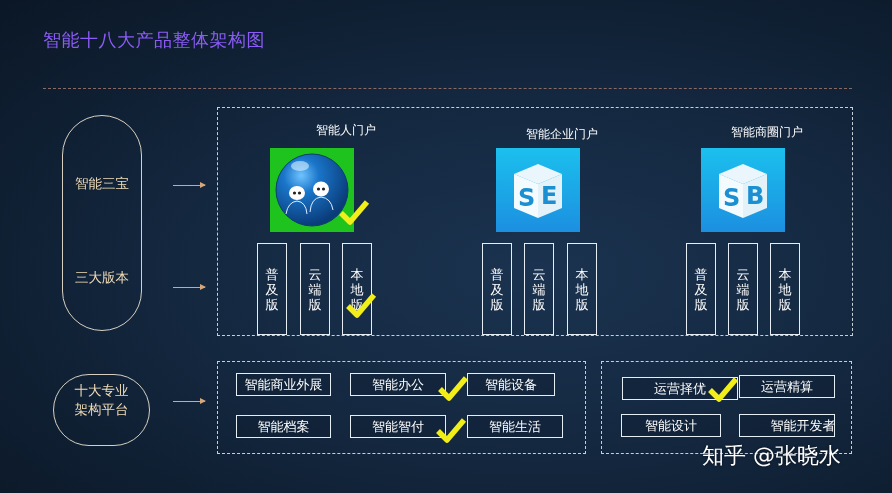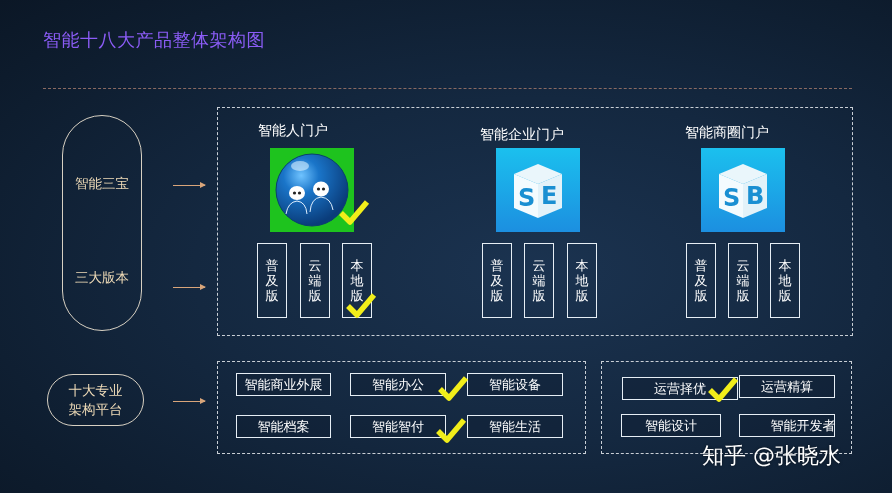--- a/index.html
+++ b/index.html
@@ -25,24 +25,24 @@
     border: 1.5px solid #d7d0c2; border-radius: 40px;
     display: flex; flex-direction: column; align-items: center; justify-content: center;
     color: #f0dcb8;
   }
   .pill-label { font-size: 13.5px; position: absolute; left: 0; width: 100%; text-align: center; white-space: nowrap; }
   .arrow { height: 1px; background: #d9a57a; }
   .arrow::after {
     content: ""; position: absolute; right: -1px; top: -3px;
     border-left: 6px solid #d9a57a; border-top: 3.5px solid transparent; border-bottom: 3.5px solid transparent;
   }
-  .portal-title { font-size: 14px; color: #fff; white-space: nowrap; text-align: left; }
+  .portal-title { font-size: 12px; color: #fff; white-space: nowrap; text-align: right; }
   .logo { overflow: hidden; }
   .vbox {
-    width: 30px; height: 75px; border: 1.5px solid #e6eef5;
+    width: 30px; height: 92px; border: 1.5px solid #e6eef5;
     display: flex; align-items: center; justify-content: center;
   }
   .vtext {
     font-size: 13px; color: #fff; line-height: 15px; width: 14px; text-align: center; word-break: break-all;
   }
   .pbox {
     border: 1.5px solid #e6eef5; height: 23px;
     display: flex; align-items: center; justify-content: center;
     font-size: 13px; color: #fff; white-space: nowrap;
     background: rgba(15,30,50,0.4);
@@ -140,30 +140,30 @@
 <div class="abs vbox" style="left:686px; top:243px;">
     <span class="vtext">普及版</span>
   </div>
 <div class="abs vbox" style="left:728px; top:243px;">
     <span class="vtext">云端版</span>
   </div>
 <div class="abs vbox" style="left:770px; top:243px;">
     <span class="vtext">本地版</span>
   </div>
 
-<div class="abs pill" style="left:47px; top:374px; width:97px; height:52px;">
+<div class="abs pill" style="left:53px; top:374px; width:97px; height:72px;">
   <span class="pill-label" style="top:7px;">十大专业</span>
   <span class="pill-label" style="top:26px;">架构平台</span>
 </div>
 <div class="abs arrow" style="left:173px; top:401px; width:32px;"></div>
 
 <div class="abs dashbox" style="left:217px; top:361px; width:369px; height:93px;"></div>
 <div class="abs pbox" style="left:236px; top:373px; width:95px;">智能商业外展</div>
 <div class="abs pbox" style="left:350px; top:373px; width:96px;">智能办公</div>
-<div class="abs pbox" style="left:467px; top:373px; width:96px;">智能设备</div>
+<div class="abs pbox" style="left:467px; top:373px; width:88px;">智能设备</div>
 <div class="abs pbox" style="left:236px; top:415px; width:95px;">智能档案</div>
 <div class="abs pbox" style="left:350px; top:415px; width:96px;">智能智付</div>
 <div class="abs pbox" style="left:467px; top:415px; width:96px;">智能生活</div>
 <svg class="abs check" style="left:437px; top:374px;" viewBox="0 0 32 28">
   <path d="M3 15 L12 24 L29 4" fill="none" stroke="#f2ee1a" stroke-width="5.5" stroke-linejoin="round"></path>
 </svg>
 <svg class="abs check" style="left:435px; top:416px;" viewBox="0 0 32 28">
   <path d="M3 15 L12 24 L29 4" fill="none" stroke="#f2ee1a" stroke-width="5.5" stroke-linejoin="round"></path>
 </svg>
 

